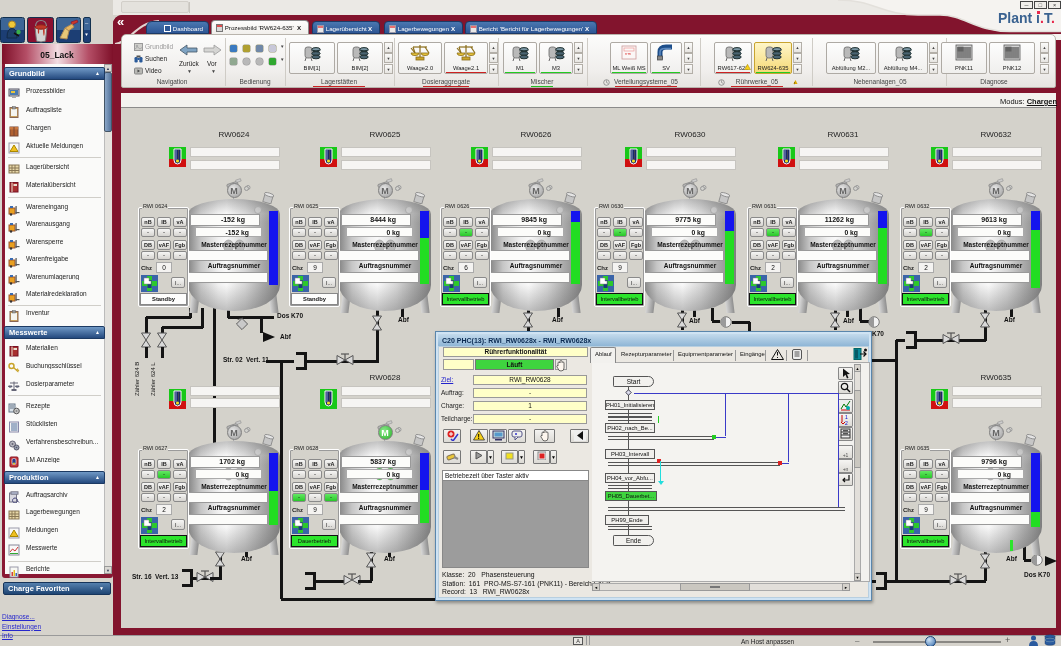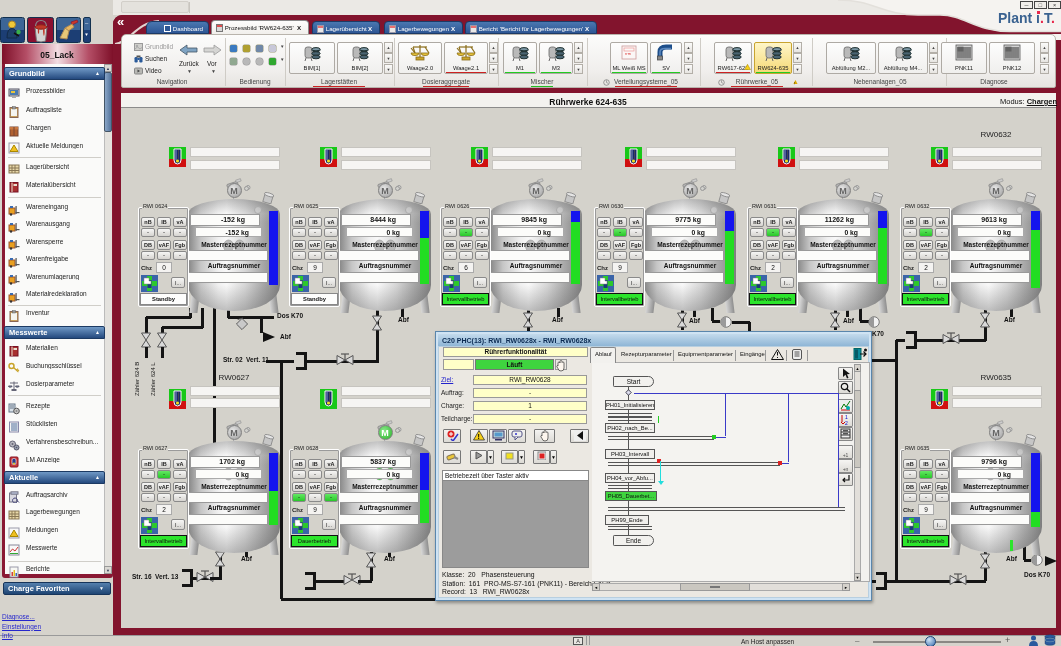--- a/index.html
+++ b/index.html
@@ -6,21 +6,20 @@
 #root{position:absolute;left:0;top:0;width:1061px;height:646px;overflow:hidden;}
 .a{position:absolute;}
 .nw{white-space:nowrap;}
 </style></head>
 <body>
 <div id="root">
     <div class="a" style="left:0px;top:0px;width:1061px;height:646px;background:#d6d3cc"></div>
     <div class="a" style="left:113px;top:15px;width:948px;height:620px;background:#82142d;border-radius:9px 0 0 0"></div>
     <div class="a" style="left:121px;top:93px;width:935px;height:535px;background:#d4d2cb"></div>
     <div class="a" style="left:121px;top:93px;width:935px;height:15px;background:#f3f2ef;border-bottom:1px solid #8b8b8b"></div>
-    <div class="a nw" style="left:388px;top:97.5px;width:400px;text-align:center;font-size:8.5px;line-height:8.5px;font-weight:bold;color:#111">Rührwerke 624-635</div>
     <div class="a nw" style="left:1000px;top:98px;font-size:7.5px;line-height:7.5px;color:#111">Modus: <b><u>Chargen</u></b></div>
     <div class="a" style="left:0px;top:635px;width:1061px;height:11px;background:#d6d3cc;border-top:1px solid #9a9a9a"></div>
     <div class="a" style="left:113px;top:0px;width:948px;height:15px;background:#ebe9e5"></div>
     <div class="a" style="left:121px;top:1px;width:68px;height:12px;background:#e4e2dd;border:1px solid #d2cfc9;border-radius:2px"></div>
     <div class="a" style="left:189px;top:2px;width:1px;height:11px;background:#c8c5bf"></div>
     <div class="a" style="left:113px;top:15px;width:948px;height:19px;background:#82142d;border-radius:9px 0 0 0"></div>
     <svg class="a" style="left:813px;top:0px" width="248" height="40" viewBox="0 0 248 40">
       <path d="M25 0 C60 0 70 15 105 15 L127 15 C152 15 162 31.5 197 31.5 L248 31.5 L248 0 Z" fill="#f5f3f0"></path>
       <path d="M25 0 C60 0 70 15 105 15 L127 15 C152 15 162 31.5 197 31.5 L248 31.5" fill="none" stroke="#e3e0db" stroke-width="1.5"></path>
     </svg>
@@ -357,21 +356,21 @@
     <div class="a" style="left:104px;top:64px;width:8px;height:8px;background:#dad8d3;border:1px solid #999;font-size:4px;text-align:center;line-height:7px;color:#335">▲</div>
     <div class="a" style="left:104px;top:566px;width:8px;height:8px;background:#dad8d3;border:1px solid #999;font-size:4px;text-align:center;line-height:7px;color:#335">▼</div>
     <div class="a" style="left:104px;top:72px;width:8px;height:60px;background:linear-gradient(90deg,#8aa6c8,#54749c);border:1px solid #456;border-radius:2px"></div>
     <div class="a" style="left:4px;top:66.5px;width:101px;height:13px;background:linear-gradient(180deg,#7099c6,#24497e);border:1px solid #1c3a63;border-radius:2px 2px 0 0"></div>
     <div class="a nw" style="left:9px;top:69.5px;font-size:7.5px;line-height:7.5px;font-weight:bold;color:#fff">Grundbild</div>
     <div class="a nw" style="left:95px;top:70.5px;font-size:5px;line-height:5px;color:#fff">▲</div>
     <div class="a" style="left:4px;top:325.5px;width:101px;height:13px;background:linear-gradient(180deg,#7099c6,#24497e);border:1px solid #1c3a63;border-radius:2px 2px 0 0"></div>
     <div class="a nw" style="left:9px;top:328.5px;font-size:7.5px;line-height:7.5px;font-weight:bold;color:#fff">Messwerte</div>
     <div class="a nw" style="left:95px;top:329.5px;font-size:5px;line-height:5px;color:#fff">▲</div>
     <div class="a" style="left:4px;top:470.5px;width:101px;height:13px;background:linear-gradient(180deg,#7099c6,#24497e);border:1px solid #1c3a63;border-radius:2px 2px 0 0"></div>
-    <div class="a nw" style="left:9px;top:473.5px;font-size:7.5px;line-height:7.5px;font-weight:bold;color:#fff">Aktuelle</div>
+    <div class="a nw" style="left:9px;top:473.5px;font-size:7.5px;line-height:7.5px;font-weight:bold;color:#fff">Produktion</div>
     <div class="a nw" style="left:95px;top:474.5px;font-size:5px;line-height:5px;color:#fff">▲</div>
     <div class="a" style="left:8px;top:85px;width:12px;height:12px"><svg width="12" height="12" viewBox="0 0 12 12">
         <rect x="1" y="2" width="10" height="7" fill="#d8d8d8" stroke="#556"></rect>
         <rect x="2" y="3" width="8" height="5" fill="#4a7ab0"></rect>
         <rect x="3" y="4" width="4" height="2" fill="#e8c53a"></rect>
         <rect x="4" y="9" width="4" height="2" fill="#aaa"></rect>
       </svg></div>
     <div class="a nw" style="left:26px;top:87.5px;font-size:6.5px;line-height:6.5px;color:#1a1a1a;font-weight:500;max-width:78px;overflow:hidden">Prozessbilder</div>
     <div class="a" style="left:8px;top:104px;width:12px;height:12px"><svg width="12" height="12" viewBox="0 0 12 12">
         <rect x="2" y="1.5" width="8" height="10" fill="#c9a05a" stroke="#865"></rect>
@@ -706,20 +705,21 @@
     <div class="a" style="left:1022.5px;top:540px;width:3px;height:20px;background:#141414"></div>
     <div class="a" style="left:1024px;top:558.5px;width:7px;height:3px;background:#141414"></div>
     <svg class="a" style="left:1031px;top:554px" width="12" height="12" viewBox="0 0 16 16">
       <circle cx="8" cy="8" r="7" fill="#f2f2f2" stroke="#555" stroke-width="1"></circle>
       <path d="M8 1 A7 7 0 0 0 8 15 L8 8 Z" fill="#9a9a9a"></path>
     </svg>
     <svg class="a" style="left:1045px;top:556px" width="12" height="10" viewBox="0 0 12 10">
       <path d="M0 0 L12 5 L0 10 Z" fill="#111"></path>
     </svg>
     <div class="a nw" style="left:1024px;top:572px;font-size:6.5px;line-height:6.5px;color:#111;font-weight:bold">Dos K70</div>
+    <div class="a nw" style="left:34px;top:131px;width:400px;text-align:center;font-size:8px;line-height:8px;color:#222">RW0624</div>
     <div class="a" style="left:169px;top:147px;width:17px;height:20px;background:linear-gradient(180deg,#18c818 60%,#d01010 60%)"></div>
     <svg class="a" style="left:172px;top:148px" width="11" height="18" viewBox="0 0 11 18">
       <path d="M2 1 L9 1 L9 12 Q9 16 5.5 16 Q2 16 2 12 Z" fill="#1a2a6a" stroke="#fff" stroke-width="1"></path>
       <line x1="4" y1="2" x2="4" y2="12" stroke="#8898c8"></line>
       <line x1="6.5" y1="2" x2="6.5" y2="12" stroke="#445"></line>
       <circle cx="5.5" cy="13" r="1.6" fill="#f0e020"></circle>
     </svg>
     <div class="a" style="left:190px;top:147px;width:90px;height:10px;background:#f6f5f3;border:1px solid #c6c4bf"></div>
     <div class="a" style="left:190px;top:159.5px;width:90px;height:10px;background:#f6f5f3;border:1px solid #c6c4bf"></div>
     <svg class="a" style="left:226px;top:178px" width="26" height="13" viewBox="0 0 26 13">
@@ -777,20 +777,21 @@
       <rect width="17" height="17" fill="#3a64a8"></rect>
       <rect x="1" y="6" width="6" height="5" fill="#2cc82c"></rect>
       <rect x="10" y="6" width="6" height="5" fill="#2cc82c"></rect>
       <rect x="6" y="1" width="5" height="6" fill="#2cc82c"></rect>
       <rect x="6" y="10" width="5" height="6" fill="#2cc82c"></rect>
       <rect x="6.5" y="5" width="4" height="8" fill="#1a3a7a"></rect>
       <path d="M3 3 L8 3 L8 6 L10 6 L10 9 L3 9 Z" fill="#fff" stroke="#888" stroke-width="0.5"></path>
     </svg>
     <div class="a" style="left:171px;top:277px;width:14px;height:11px;background:linear-gradient(180deg,#f6f6f5,#d6d4d0);border:1px solid #8a8a8a;border-radius:2px;text-align:center;font-size:5.5px;line-height:10px;color:#222">I...</div>
     <div class="a" style="left:140px;top:293px;width:47px;height:12px;background:#fdfdfc;border:1px solid #888;text-align:center;font-size:5.8px;line-height:11px;color:#111;font-weight:bold">Standby</div>
+    <div class="a nw" style="left:185px;top:131px;width:400px;text-align:center;font-size:8px;line-height:8px;color:#222">RW0625</div>
     <div class="a" style="left:320px;top:147px;width:17px;height:20px;background:linear-gradient(180deg,#18c818 60%,#d01010 60%)"></div>
     <svg class="a" style="left:323px;top:148px" width="11" height="18" viewBox="0 0 11 18">
       <path d="M2 1 L9 1 L9 12 Q9 16 5.5 16 Q2 16 2 12 Z" fill="#1a2a6a" stroke="#fff" stroke-width="1"></path>
       <line x1="4" y1="2" x2="4" y2="12" stroke="#8898c8"></line>
       <line x1="6.5" y1="2" x2="6.5" y2="12" stroke="#445"></line>
       <circle cx="5.5" cy="13" r="1.6" fill="#f0e020"></circle>
     </svg>
     <div class="a" style="left:341px;top:147px;width:90px;height:10px;background:#f6f5f3;border:1px solid #c6c4bf"></div>
     <div class="a" style="left:341px;top:159.5px;width:90px;height:10px;background:#f6f5f3;border:1px solid #c6c4bf"></div>
     <svg class="a" style="left:377px;top:178px" width="26" height="13" viewBox="0 0 26 13">
@@ -849,20 +850,21 @@
       <rect width="17" height="17" fill="#3a64a8"></rect>
       <rect x="1" y="6" width="6" height="5" fill="#2cc82c"></rect>
       <rect x="10" y="6" width="6" height="5" fill="#2cc82c"></rect>
       <rect x="6" y="1" width="5" height="6" fill="#2cc82c"></rect>
       <rect x="6" y="10" width="5" height="6" fill="#2cc82c"></rect>
       <rect x="6.5" y="5" width="4" height="8" fill="#1a3a7a"></rect>
       <path d="M3 3 L8 3 L8 6 L10 6 L10 9 L3 9 Z" fill="#fff" stroke="#888" stroke-width="0.5"></path>
     </svg>
     <div class="a" style="left:322px;top:277px;width:14px;height:11px;background:linear-gradient(180deg,#f6f6f5,#d6d4d0);border:1px solid #8a8a8a;border-radius:2px;text-align:center;font-size:5.5px;line-height:10px;color:#222">I...</div>
     <div class="a" style="left:291px;top:293px;width:47px;height:12px;background:#fdfdfc;border:1px solid #888;text-align:center;font-size:5.8px;line-height:11px;color:#111;font-weight:bold">Standby</div>
+    <div class="a nw" style="left:336px;top:131px;width:400px;text-align:center;font-size:8px;line-height:8px;color:#222">RW0626</div>
     <div class="a" style="left:471px;top:147px;width:17px;height:20px;background:linear-gradient(180deg,#18c818 60%,#d01010 60%)"></div>
     <svg class="a" style="left:474px;top:148px" width="11" height="18" viewBox="0 0 11 18">
       <path d="M2 1 L9 1 L9 12 Q9 16 5.5 16 Q2 16 2 12 Z" fill="#1a2a6a" stroke="#fff" stroke-width="1"></path>
       <line x1="4" y1="2" x2="4" y2="12" stroke="#8898c8"></line>
       <line x1="6.5" y1="2" x2="6.5" y2="12" stroke="#445"></line>
       <circle cx="5.5" cy="13" r="1.6" fill="#f0e020"></circle>
     </svg>
     <div class="a" style="left:492px;top:147px;width:90px;height:10px;background:#f6f5f3;border:1px solid #c6c4bf"></div>
     <div class="a" style="left:492px;top:159.5px;width:90px;height:10px;background:#f6f5f3;border:1px solid #c6c4bf"></div>
     <svg class="a" style="left:528px;top:178px" width="26" height="13" viewBox="0 0 26 13">
@@ -921,20 +923,21 @@
       <rect width="17" height="17" fill="#3a64a8"></rect>
       <rect x="1" y="6" width="6" height="5" fill="#2cc82c"></rect>
       <rect x="10" y="6" width="6" height="5" fill="#2cc82c"></rect>
       <rect x="6" y="1" width="5" height="6" fill="#2cc82c"></rect>
       <rect x="6" y="10" width="5" height="6" fill="#2cc82c"></rect>
       <rect x="6.5" y="5" width="4" height="8" fill="#1a3a7a"></rect>
       <path d="M3 3 L8 3 L8 6 L10 6 L10 9 L3 9 Z" fill="#fff" stroke="#888" stroke-width="0.5"></path>
     </svg>
     <div class="a" style="left:473px;top:277px;width:14px;height:11px;background:linear-gradient(180deg,#f6f6f5,#d6d4d0);border:1px solid #8a8a8a;border-radius:2px;text-align:center;font-size:5.5px;line-height:10px;color:#222">I...</div>
     <div class="a" style="left:442px;top:293px;width:47px;height:12px;background:#2ce52c;border:1px solid #111;text-align:center;font-size:5.8px;line-height:11px;color:#111;font-weight:normal">Intervallbetrieb</div>
+    <div class="a nw" style="left:490px;top:131px;width:400px;text-align:center;font-size:8px;line-height:8px;color:#222">RW0630</div>
     <div class="a" style="left:625px;top:147px;width:17px;height:20px;background:linear-gradient(180deg,#18c818 60%,#d01010 60%)"></div>
     <svg class="a" style="left:628px;top:148px" width="11" height="18" viewBox="0 0 11 18">
       <path d="M2 1 L9 1 L9 12 Q9 16 5.5 16 Q2 16 2 12 Z" fill="#1a2a6a" stroke="#fff" stroke-width="1"></path>
       <line x1="4" y1="2" x2="4" y2="12" stroke="#8898c8"></line>
       <line x1="6.5" y1="2" x2="6.5" y2="12" stroke="#445"></line>
       <circle cx="5.5" cy="13" r="1.6" fill="#f0e020"></circle>
     </svg>
     <div class="a" style="left:646px;top:147px;width:90px;height:10px;background:#f6f5f3;border:1px solid #c6c4bf"></div>
     <div class="a" style="left:646px;top:159.5px;width:90px;height:10px;background:#f6f5f3;border:1px solid #c6c4bf"></div>
     <svg class="a" style="left:682px;top:178px" width="26" height="13" viewBox="0 0 26 13">
@@ -993,20 +996,21 @@
       <rect width="17" height="17" fill="#3a64a8"></rect>
       <rect x="1" y="6" width="6" height="5" fill="#2cc82c"></rect>
       <rect x="10" y="6" width="6" height="5" fill="#2cc82c"></rect>
       <rect x="6" y="1" width="5" height="6" fill="#2cc82c"></rect>
       <rect x="6" y="10" width="5" height="6" fill="#2cc82c"></rect>
       <rect x="6.5" y="5" width="4" height="8" fill="#1a3a7a"></rect>
       <path d="M3 3 L8 3 L8 6 L10 6 L10 9 L3 9 Z" fill="#fff" stroke="#888" stroke-width="0.5"></path>
     </svg>
     <div class="a" style="left:627px;top:277px;width:14px;height:11px;background:linear-gradient(180deg,#f6f6f5,#d6d4d0);border:1px solid #8a8a8a;border-radius:2px;text-align:center;font-size:5.5px;line-height:10px;color:#222">I...</div>
     <div class="a" style="left:596px;top:293px;width:47px;height:12px;background:#2ce52c;border:1px solid #111;text-align:center;font-size:5.8px;line-height:11px;color:#111;font-weight:normal">Intervallbetrieb</div>
+    <div class="a nw" style="left:643px;top:131px;width:400px;text-align:center;font-size:8px;line-height:8px;color:#222">RW0631</div>
     <div class="a" style="left:778px;top:147px;width:17px;height:20px;background:linear-gradient(180deg,#18c818 60%,#d01010 60%)"></div>
     <svg class="a" style="left:781px;top:148px" width="11" height="18" viewBox="0 0 11 18">
       <path d="M2 1 L9 1 L9 12 Q9 16 5.5 16 Q2 16 2 12 Z" fill="#1a2a6a" stroke="#fff" stroke-width="1"></path>
       <line x1="4" y1="2" x2="4" y2="12" stroke="#8898c8"></line>
       <line x1="6.5" y1="2" x2="6.5" y2="12" stroke="#445"></line>
       <circle cx="5.5" cy="13" r="1.6" fill="#f0e020"></circle>
     </svg>
     <div class="a" style="left:799px;top:147px;width:90px;height:10px;background:#f6f5f3;border:1px solid #c6c4bf"></div>
     <div class="a" style="left:799px;top:159.5px;width:90px;height:10px;background:#f6f5f3;border:1px solid #c6c4bf"></div>
     <svg class="a" style="left:835px;top:178px" width="26" height="13" viewBox="0 0 26 13">
@@ -1138,21 +1142,20 @@
       <rect width="17" height="17" fill="#3a64a8"></rect>
       <rect x="1" y="6" width="6" height="5" fill="#2cc82c"></rect>
       <rect x="10" y="6" width="6" height="5" fill="#2cc82c"></rect>
       <rect x="6" y="1" width="5" height="6" fill="#2cc82c"></rect>
       <rect x="6" y="10" width="5" height="6" fill="#2cc82c"></rect>
       <rect x="6.5" y="5" width="4" height="8" fill="#1a3a7a"></rect>
       <path d="M3 3 L8 3 L8 6 L10 6 L10 9 L3 9 Z" fill="#fff" stroke="#888" stroke-width="0.5"></path>
     </svg>
     <div class="a" style="left:933px;top:277px;width:14px;height:11px;background:linear-gradient(180deg,#f6f6f5,#d6d4d0);border:1px solid #8a8a8a;border-radius:2px;text-align:center;font-size:5.5px;line-height:10px;color:#222">I...</div>
     <div class="a" style="left:902px;top:293px;width:47px;height:12px;background:#2ce52c;border:1px solid #111;text-align:center;font-size:5.8px;line-height:11px;color:#111;font-weight:normal">Intervallbetrieb</div>
-    <div class="a nw" style="left:34px;top:374px;width:400px;text-align:center;font-size:8px;line-height:8px;color:#222">RW0627</div>
     <div class="a" style="left:169px;top:389px;width:17px;height:20px;background:linear-gradient(180deg,#18c818 60%,#d01010 60%)"></div>
     <svg class="a" style="left:172px;top:390px" width="11" height="18" viewBox="0 0 11 18">
       <path d="M2 1 L9 1 L9 12 Q9 16 5.5 16 Q2 16 2 12 Z" fill="#1a2a6a" stroke="#fff" stroke-width="1"></path>
       <line x1="4" y1="2" x2="4" y2="12" stroke="#8898c8"></line>
       <line x1="6.5" y1="2" x2="6.5" y2="12" stroke="#445"></line>
       <circle cx="5.5" cy="13" r="1.6" fill="#f0e020"></circle>
     </svg>
     <div class="a" style="left:190px;top:385.5px;width:90px;height:10px;background:#f6f5f3;border:1px solid #c6c4bf"></div>
     <div class="a" style="left:190px;top:397.5px;width:90px;height:10px;background:#f6f5f3;border:1px solid #c6c4bf"></div>
     <svg class="a" style="left:226px;top:420px" width="26" height="13" viewBox="0 0 26 13">
@@ -1211,20 +1214,21 @@
       <rect width="17" height="17" fill="#3a64a8"></rect>
       <rect x="1" y="6" width="6" height="5" fill="#2cc82c"></rect>
       <rect x="10" y="6" width="6" height="5" fill="#2cc82c"></rect>
       <rect x="6" y="1" width="5" height="6" fill="#2cc82c"></rect>
       <rect x="6" y="10" width="5" height="6" fill="#2cc82c"></rect>
       <rect x="6.5" y="5" width="4" height="8" fill="#1a3a7a"></rect>
       <path d="M3 3 L8 3 L8 6 L10 6 L10 9 L3 9 Z" fill="#fff" stroke="#888" stroke-width="0.5"></path>
     </svg>
     <div class="a" style="left:171px;top:519px;width:14px;height:11px;background:linear-gradient(180deg,#f6f6f5,#d6d4d0);border:1px solid #8a8a8a;border-radius:2px;text-align:center;font-size:5.5px;line-height:10px;color:#222">I...</div>
     <div class="a" style="left:140px;top:535px;width:47px;height:12px;background:#2ce52c;border:1px solid #111;text-align:center;font-size:5.8px;line-height:11px;color:#111;font-weight:normal">Intervallbetrieb</div>
+    <div class="a nw" style="left:185px;top:374px;width:400px;text-align:center;font-size:8px;line-height:8px;color:#222">RW0628</div>
     <div class="a" style="left:320px;top:389px;width:17px;height:20px;background:#18c818"></div>
     <svg class="a" style="left:323px;top:390px" width="11" height="18" viewBox="0 0 11 18">
       <path d="M2 1 L9 1 L9 12 Q9 16 5.5 16 Q2 16 2 12 Z" fill="#1a2a6a" stroke="#fff" stroke-width="1"></path>
       <line x1="4" y1="2" x2="4" y2="12" stroke="#8898c8"></line>
       <line x1="6.5" y1="2" x2="6.5" y2="12" stroke="#445"></line>
       <circle cx="5.5" cy="13" r="1.6" fill="#f0e020"></circle>
     </svg>
     <div class="a" style="left:341px;top:385.5px;width:90px;height:10px;background:#f6f5f3;border:1px solid #c6c4bf"></div>
     <div class="a" style="left:341px;top:397.5px;width:90px;height:10px;background:#f6f5f3;border:1px solid #c6c4bf"></div>
     <svg class="a" style="left:377px;top:420px" width="26" height="13" viewBox="0 0 26 13">

